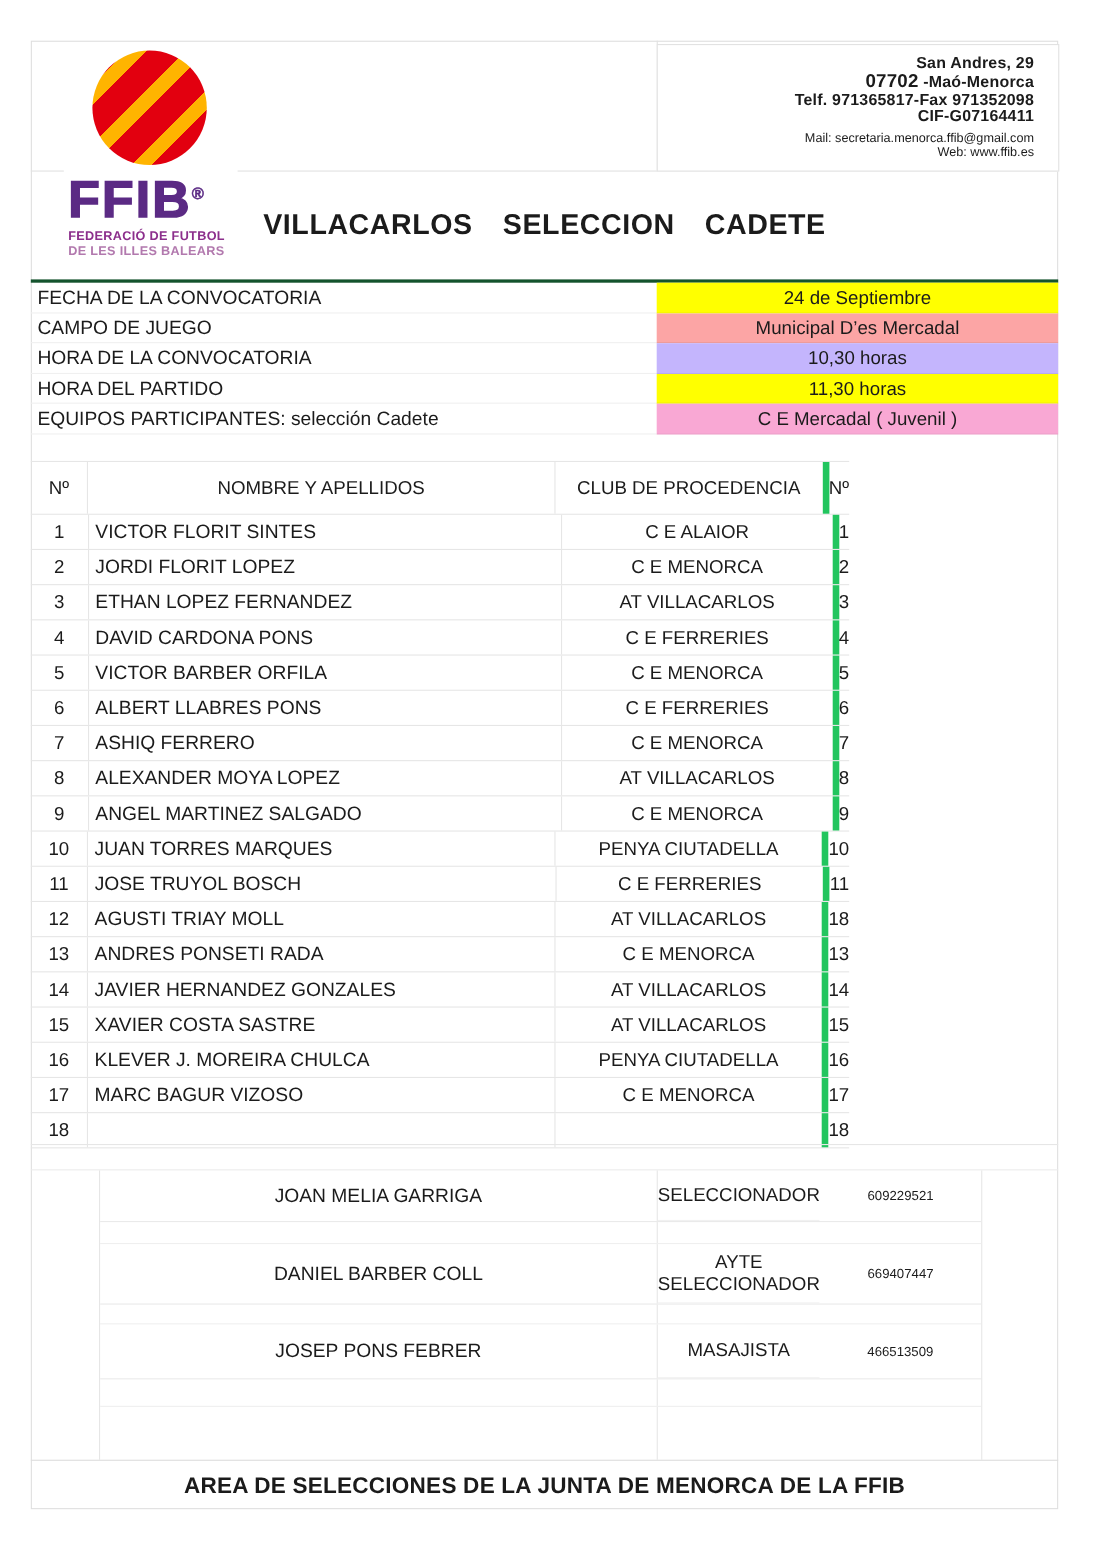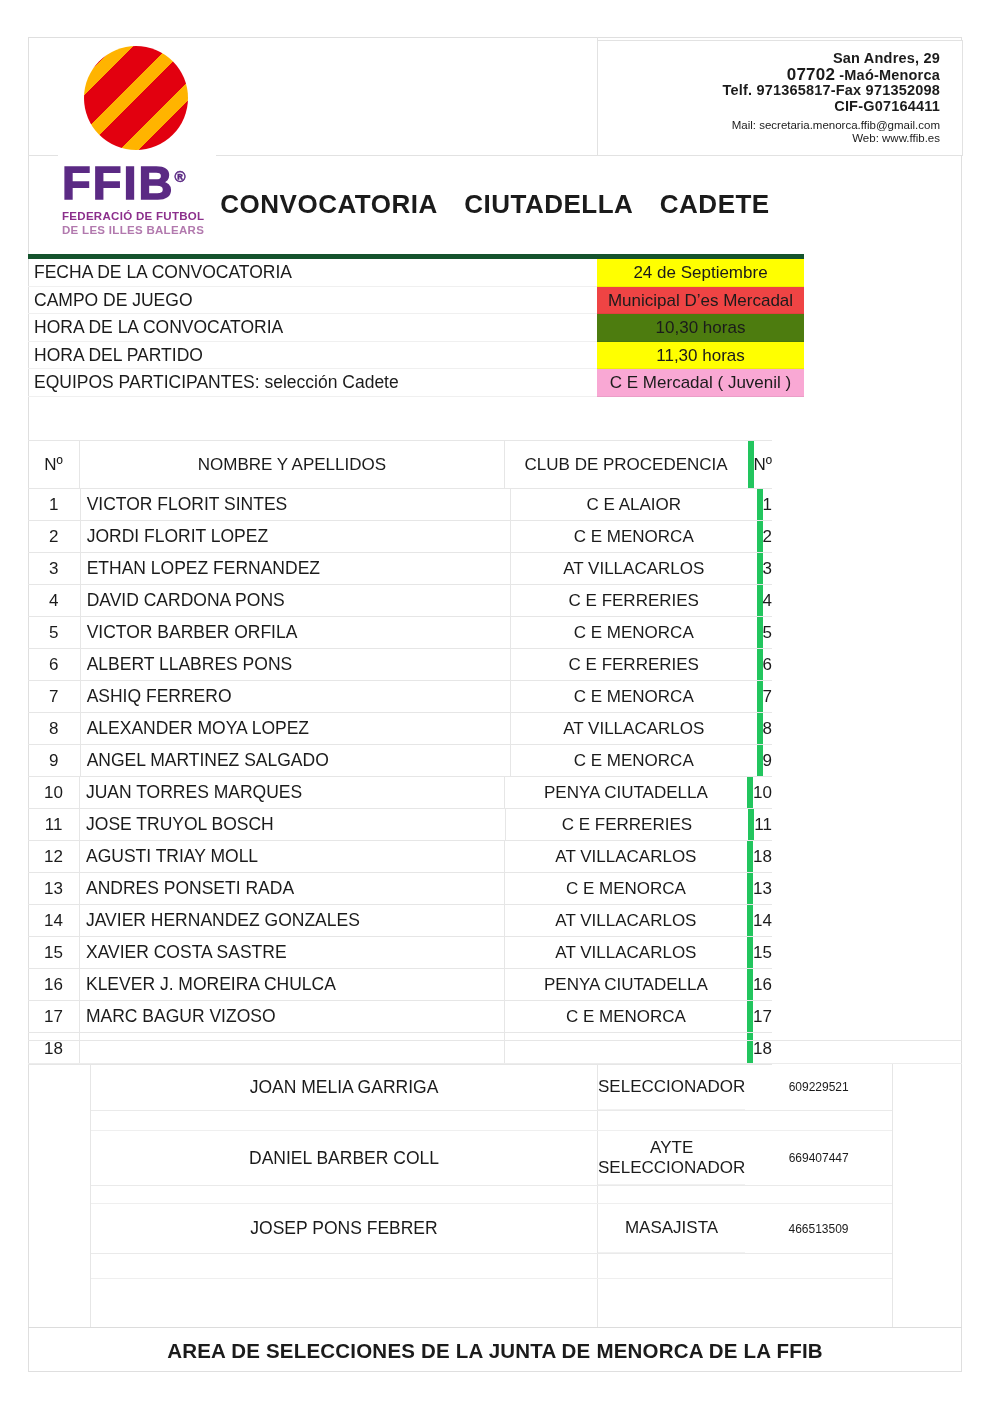--- a/index.html
+++ b/index.html
@@ -28,28 +28,28 @@
            display:flex;flex-direction:column;justify-content:center;text-align:right;
            padding-right:22px;z-index:2;background:#fff;}
   .c-strong{font-weight:bold;font-size:14.5px;line-height:15.5px;letter-spacing:0.2px;}
   .c-big{font-size:17px;padding-left:15px;}
   .c-small{font-size:11.5px;line-height:13px;}
   .mt4{margin-top:5px;}
   
   .title{left:28px;top:189px;width:934px;text-align:center;font-size:26px;font-weight:bold;
          letter-spacing:0.5px;word-spacing:6px;white-space:pre;}
   
-  .info{left:28px;top:254px;width:776px;border-top:5px solid #14532d;}
+  .info{left:28px;top:254px;width:934px;border-top:3px solid #14532d;}
   .irow{display:flex;height:27.5px;}
   .ilabel{width:569px;box-sizing:border-box;padding-left:6px;font-size:17.5px;line-height:27.5px;
           border-bottom:1px solid #f0f0f0;white-space:nowrap;overflow:hidden;}
   .ival{flex:1;text-align:center;font-size:17px;line-height:27.5px;
         border-bottom:1px solid rgba(0,0,0,0.06);}
   
-  .squad{left:28px;top:440px;width:744px;border-top:1px solid #e6e6e6;}
+  .squad{left:28px;top:419px;width:744px;border-top:1px solid #e6e6e6;}
   .srow{display:flex;height:32px;box-sizing:border-box;border-bottom:1px solid #e6e6e6;}
   .srow.head{height:48px;}
   .c1{width:62px;text-align:center;font-size:17px;border-right:1px solid #e6e6e6;box-sizing:border-box;}
   .c2{width:507px;padding-left:6px;font-size:17.5px;border-right:1px solid #e6e6e6;box-sizing:border-box;
       white-space:nowrap;overflow:hidden;}
   .c3{width:296px;text-align:center;font-size:17px;border-right:6px solid #22c55e;box-sizing:border-box;}
   .c4{flex:1;text-align:center;font-size:17px;}
   .srow .c1,.srow .c2,.srow .c3,.srow .c4{line-height:31px;}
   .srow.head .c1,.srow.head .c2,.srow.head .c3,.srow.head .c4{line-height:47px;text-align:center;padding-left:0;font-size:17px;}
   
@@ -89,34 +89,34 @@
 
   <div class="abs contact">
     <div class="c-strong">San Andres, 29</div>
     <div class="c-strong"><span class="c-big">07702</span><span> -Maó-Menorca</span></div>
     <div class="c-strong">Telf. 971365817-Fax 971352098</div>
     <div class="c-strong">CIF-G07164411</div>
     <div class="c-small mt4">Mail: secretaria.menorca.ffib@gmail.com</div>
     <div class="c-small">Web: www.ffib.es</div>
   </div>
 
-  <div class="abs title">CONVOCATORIA  CIUTADELLA  CADETE</div>
+  <div class="abs title">VILLACARLOS  SELECCION  CADETE</div>
 
   <div class="abs info">
     <div class="irow">
       <div class="ilabel">FECHA DE LA CONVOCATORIA</div>
       <div class="ival" style="background:#ffff00">24 de Septiembre</div>
     </div>
     <div class="irow">
       <div class="ilabel">CAMPO DE JUEGO</div>
-      <div class="ival" style="background:#ef4444">Municipal D’es Mercadal</div>
+      <div class="ival" style="background:#fca5a5">Municipal D’es Mercadal</div>
     </div>
     <div class="irow">
       <div class="ilabel">HORA DE LA CONVOCATORIA</div>
-      <div class="ival" style="background:#4d7c0f">10,30 horas</div>
+      <div class="ival" style="background:#c4b5fd">10,30 horas</div>
     </div>
     <div class="irow">
       <div class="ilabel">HORA DEL PARTIDO</div>
       <div class="ival" style="background:#ffff00">11,30 horas</div>
     </div>
     <div class="irow">
       <div class="ilabel">EQUIPOS PARTICIPANTES: selección Cadete</div>
       <div class="ival" style="background:#f9a8d4">C E Mercadal ( Juvenil )</div>
     </div>
   </div>

